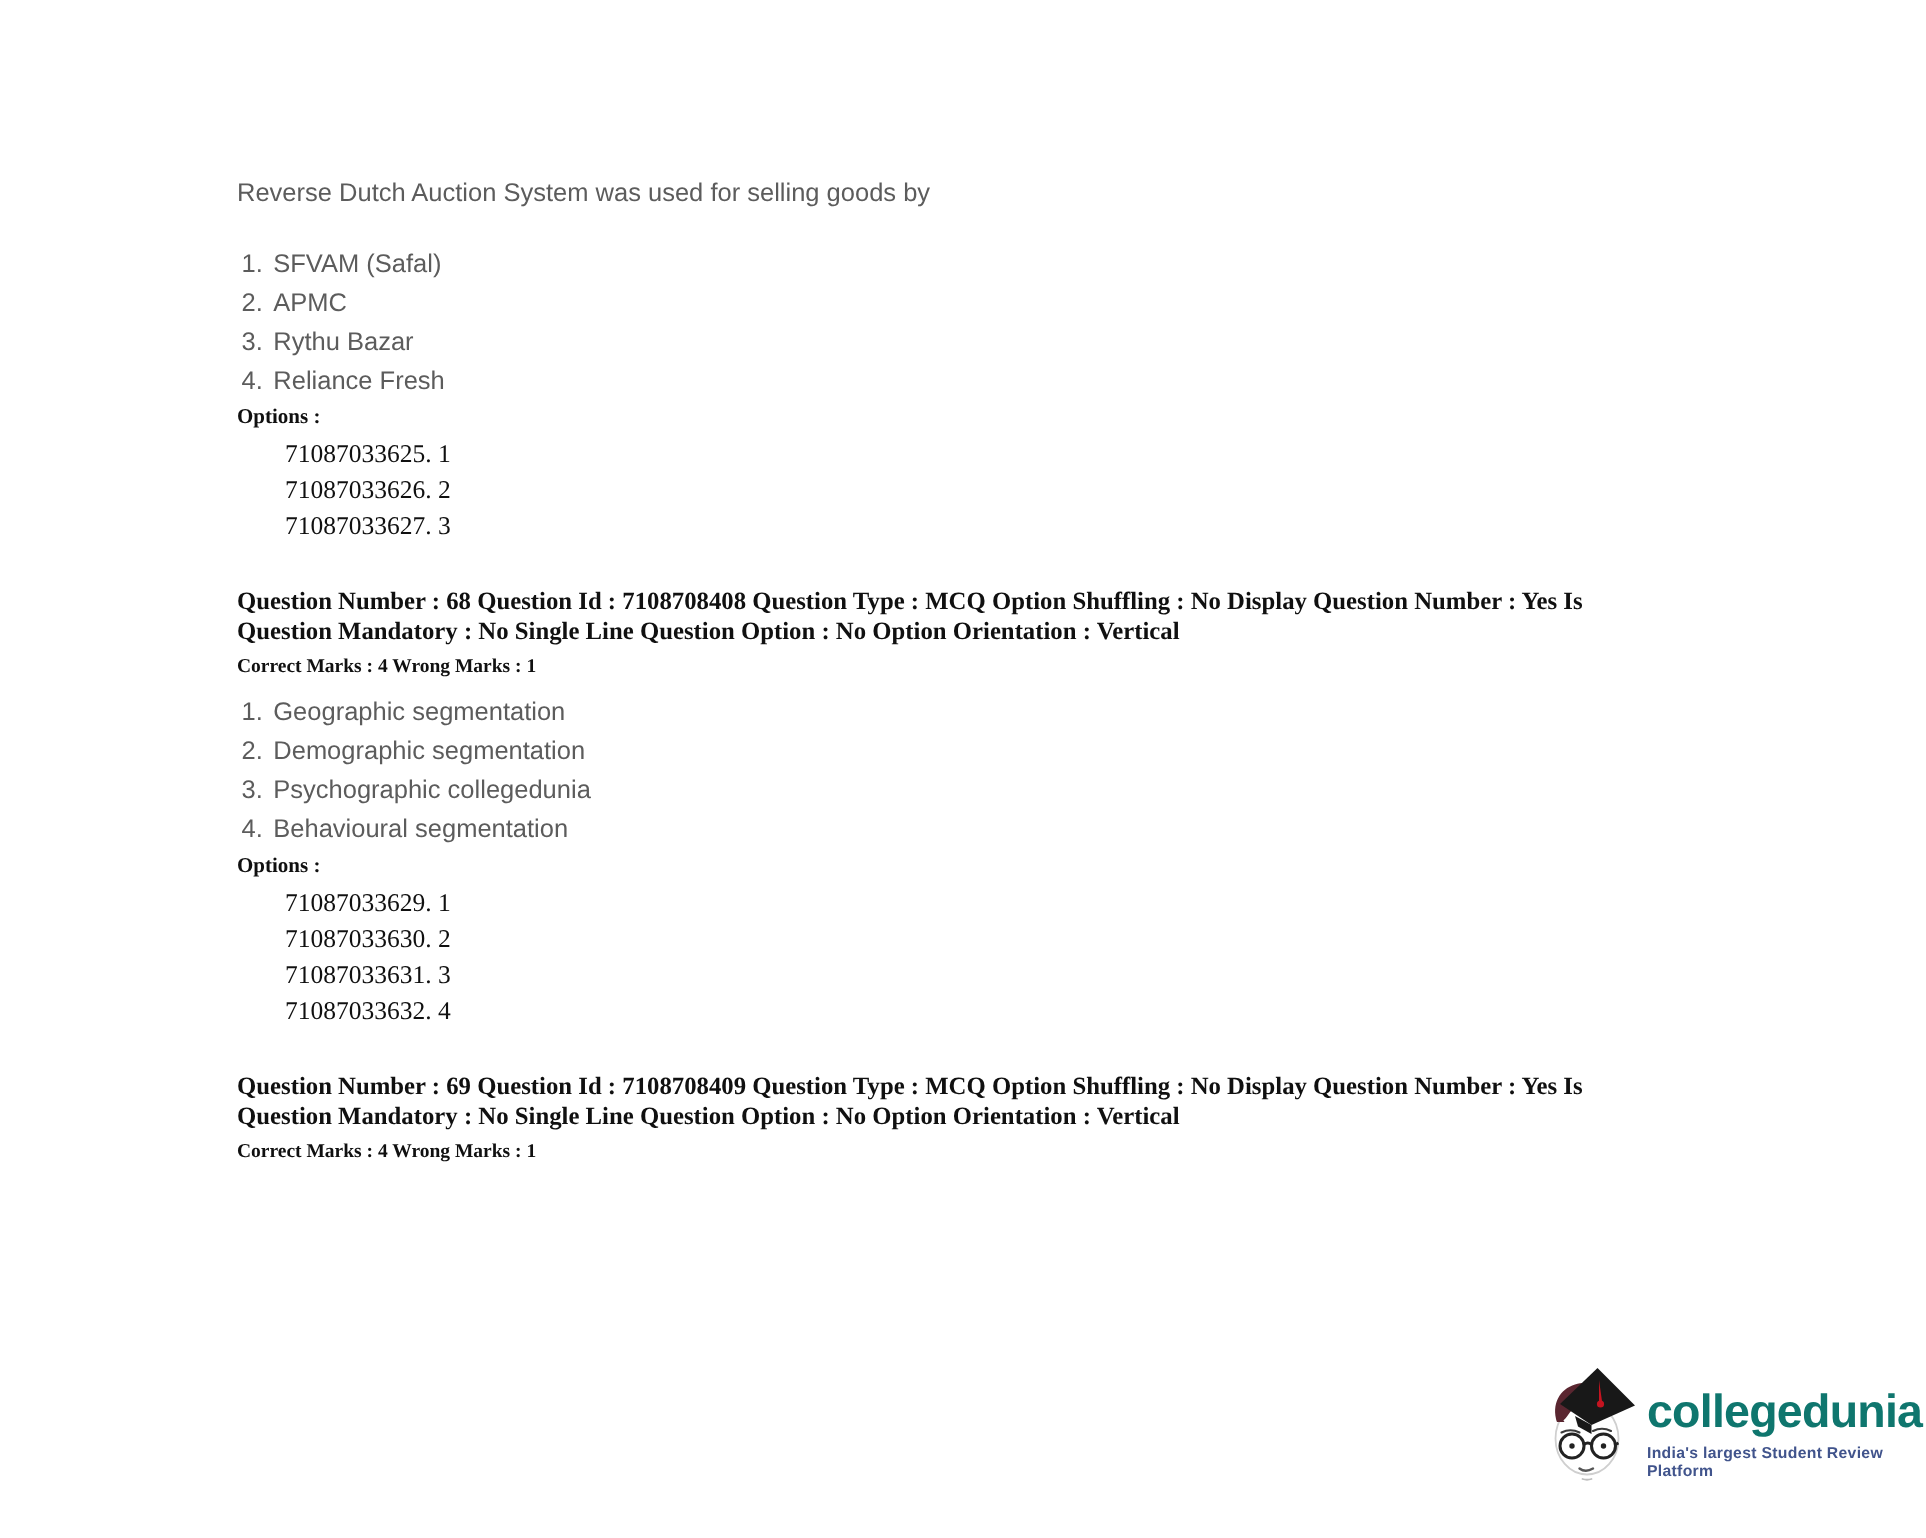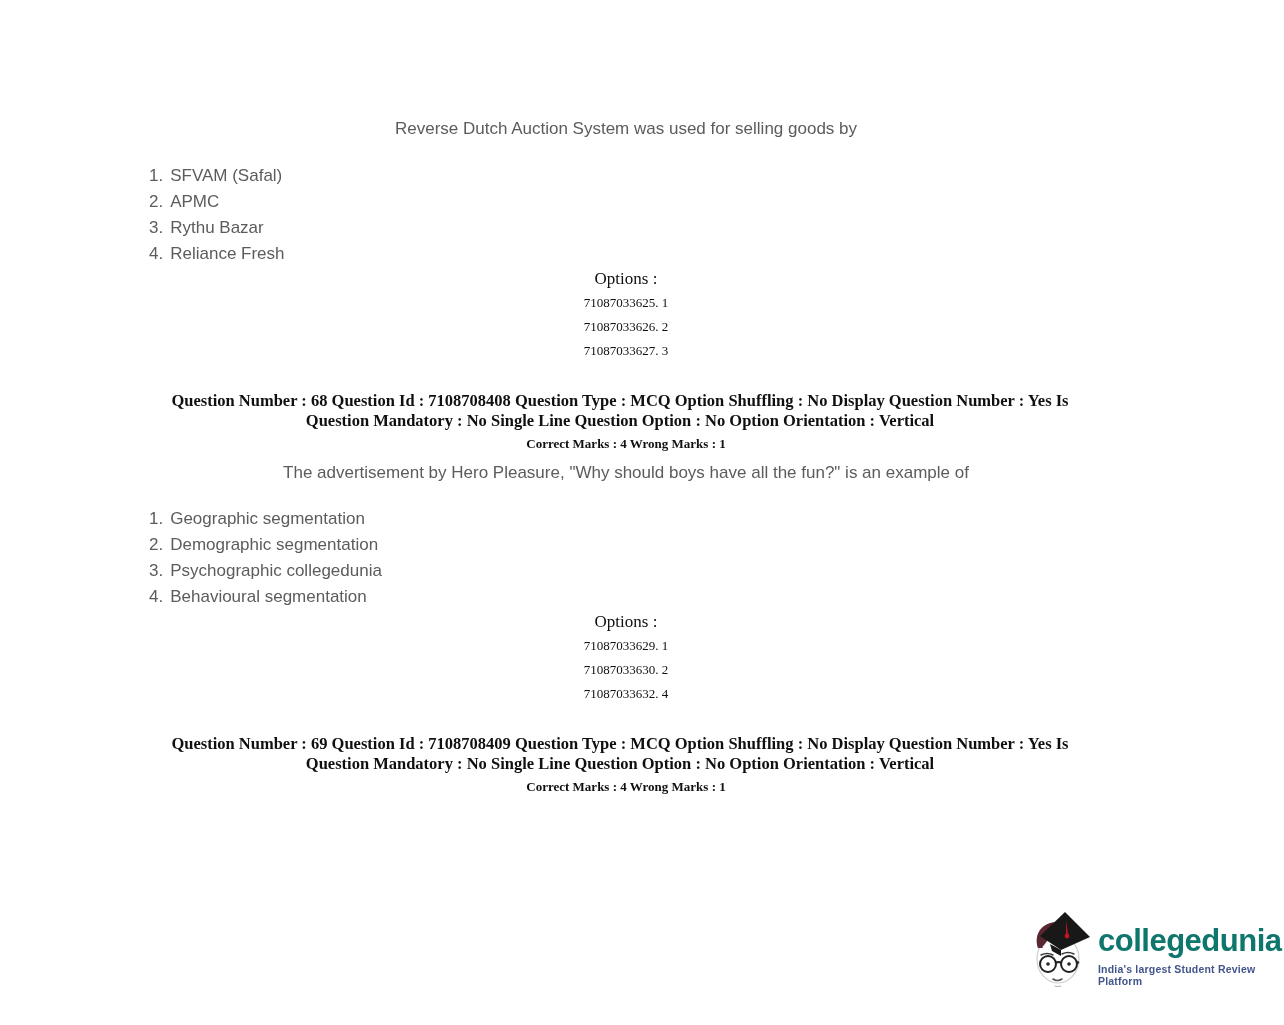--- a/index.html
+++ b/index.html
@@ -9,55 +9,55 @@
   }
   body {
     width: 1284px;
     height: 1025px;
     position: relative;
     overflow: hidden;
     font-family: "Liberation Sans", sans-serif;
   }
   .content {
     position: absolute;
-    left: 146px;
+    left: 158px;
     top: 118px;
     width: 960px;
-    text-align: center;
   }
   .stem {
     font-family: "Liberation Sans", sans-serif;
     font-size: 17px;
     line-height: 22px;
     color: #5c5c5c;
     margin: 0 0 23px 0;
   }
   .stem2 { margin-bottom: 22px; }
   .choices { margin: 0 0 0 3px; }
   .choice {
     font-size: 17px;
     line-height: 26px;
     color: #5c5c5c;
     display: flex;
   }
   .choice .num { margin-right: 7px; }
   .options-label {
     font-family: "Liberation Serif", serif;
-    font-weight: normal;
+    font-weight: bold;
+    font-size: 14px;
+    line-height: 24px;
+    color: #101010;
+    margin: 0;
+  }
+  .ids { margin: 0 0 28px 0; }
+  .option-id {
+    font-family: "Liberation Serif", serif;
     font-size: 17px;
     line-height: 24px;
     color: #101010;
-    margin: 0;
-  }
-  .ids { margin: 0 0 28px 0; }
-  .option-id {
-    font-family: "Liberation Serif", serif;
-    font-size: 13px;
-    line-height: 24px;
-    color: #101010;
+    margin-left: 32px;
   }
   .meta {
     font-family: "Liberation Serif", serif;
     font-weight: bold;
     font-size: 16.5px;
     line-height: 20px;
     color: #101010;
     max-width: 948px;
     margin: 0 0 3px 0;
   }
@@ -142,21 +142,20 @@
   <p class="options-label">Options :</p>
   <div class="ids">
     <div class="option-id">71087033625. 1</div>
     <div class="option-id">71087033626. 2</div>
     <div class="option-id">71087033627. 3</div>
   </div>
 
   <p class="meta">Question Number : 68 Question Id : 7108708408 Question Type : MCQ Option Shuffling : No Display Question Number : Yes Is Question Mandatory : No Single Line Question Option : No Option Orientation : Vertical</p>
   <p class="marks">Correct Marks : 4 Wrong Marks : 1</p>
 
-  <p class="stem stem2">The advertisement by Hero Pleasure, "Why should boys have all the fun?" is an example of</p>
 
   <div class="choices">
     <div class="choice">
       <span class="num">1.</span>
       <span>Geographic segmentation</span>
     </div>
     <div class="choice">
       <span class="num">2.</span>
       <span>Demographic segmentation</span>
     </div>
@@ -167,20 +166,21 @@
     <div class="choice">
       <span class="num">4.</span>
       <span>Behavioural segmentation</span>
     </div>
   </div>
 
   <p class="options-label">Options :</p>
   <div class="ids">
     <div class="option-id">71087033629. 1</div>
     <div class="option-id">71087033630. 2</div>
+    <div class="option-id">71087033631. 3</div>
     <div class="option-id">71087033632. 4</div>
   </div>
 
   <p class="meta">Question Number : 69 Question Id : 7108708409 Question Type : MCQ Option Shuffling : No Display Question Number : Yes Is Question Mandatory : No Single Line Question Option : No Option Orientation : Vertical</p>
   <p class="marks">Correct Marks : 4 Wrong Marks : 1</p>
 
 </div>
 
 <div class="logo">
   <span>

